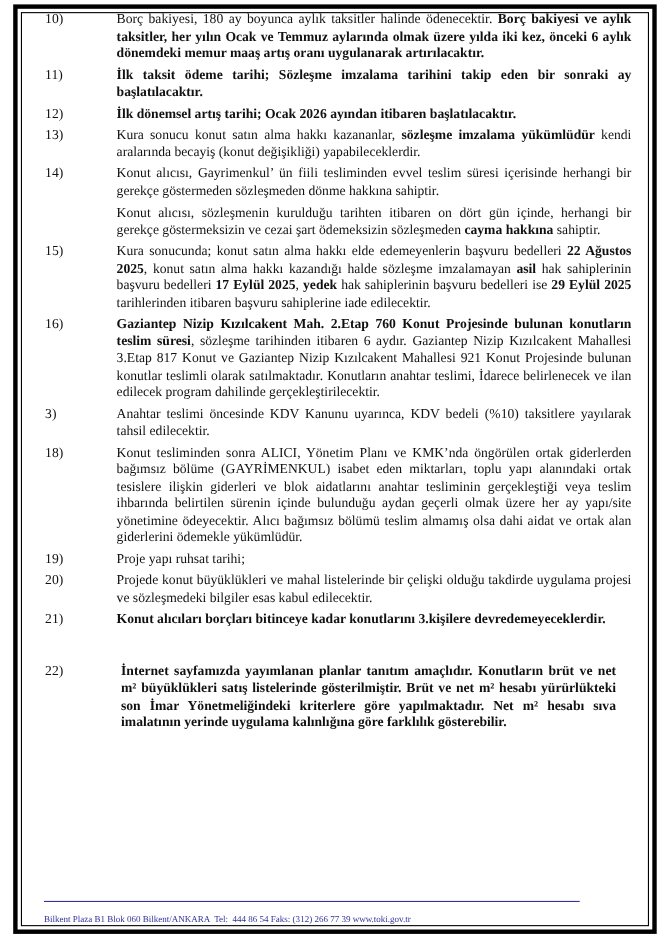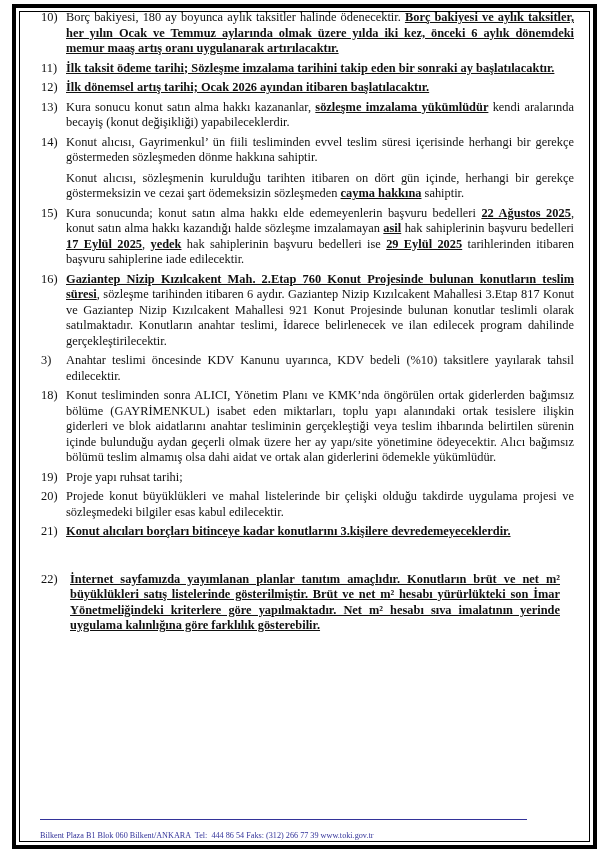--- a/index.html
+++ b/index.html
@@ -3,26 +3,26 @@
 <meta charset="utf-8">
 <style>
   html, body { margin: 0; padding: 0; background: #ffffff; }
   body { width: 608px; height: 854px; position: relative; overflow: hidden;
          font-family: "Liberation Serif", serif; color: #111; }
   .frame-outer { position: absolute; left: 12px; top: 4px; width: 585px; height: 845px;
                  border: 4px solid #000; box-sizing: border-box; }
   .frame-inner { position: absolute; left: 19px; top: 11px; width: 571px; height: 831px;
                  border: 1px solid #000; box-sizing: border-box; }
   .content { position: absolute; left: 41px; top: 10px; width: 533px; font-size: 12.4px; line-height: 15.5px; }
-  .item { display: flex; margin-bottom: 4px; text-align: justify; }
+  .item { display: flex; margin-bottom: 4px; text-align: justify; gap: 40px; }
   .num { width: 25px; flex: none; white-space: nowrap; }
   .txt { flex: 1; }
   .txt p { margin: 0; }
   .txt p + p { margin-top: 5px; }
-  b { font-weight: bold; text-decoration: underline; }
+  b { font-weight: bold; }
   .gap-big { margin-top: 32px; }
   .gap-bigger { margin-top: 30px; }
   .footer-rule { position: absolute; left: 40px; top: 819px; width: 487px; height: 0;
                  border-top: 1px solid #333399; }
   .footer-text { position: absolute; left: 40px; top: 831px; font-size: 8.2px; color: #333399; white-space: pre; text-align: center; }
 </style>
 </head>
 <body>
 
 <div class="frame-outer"></div>

